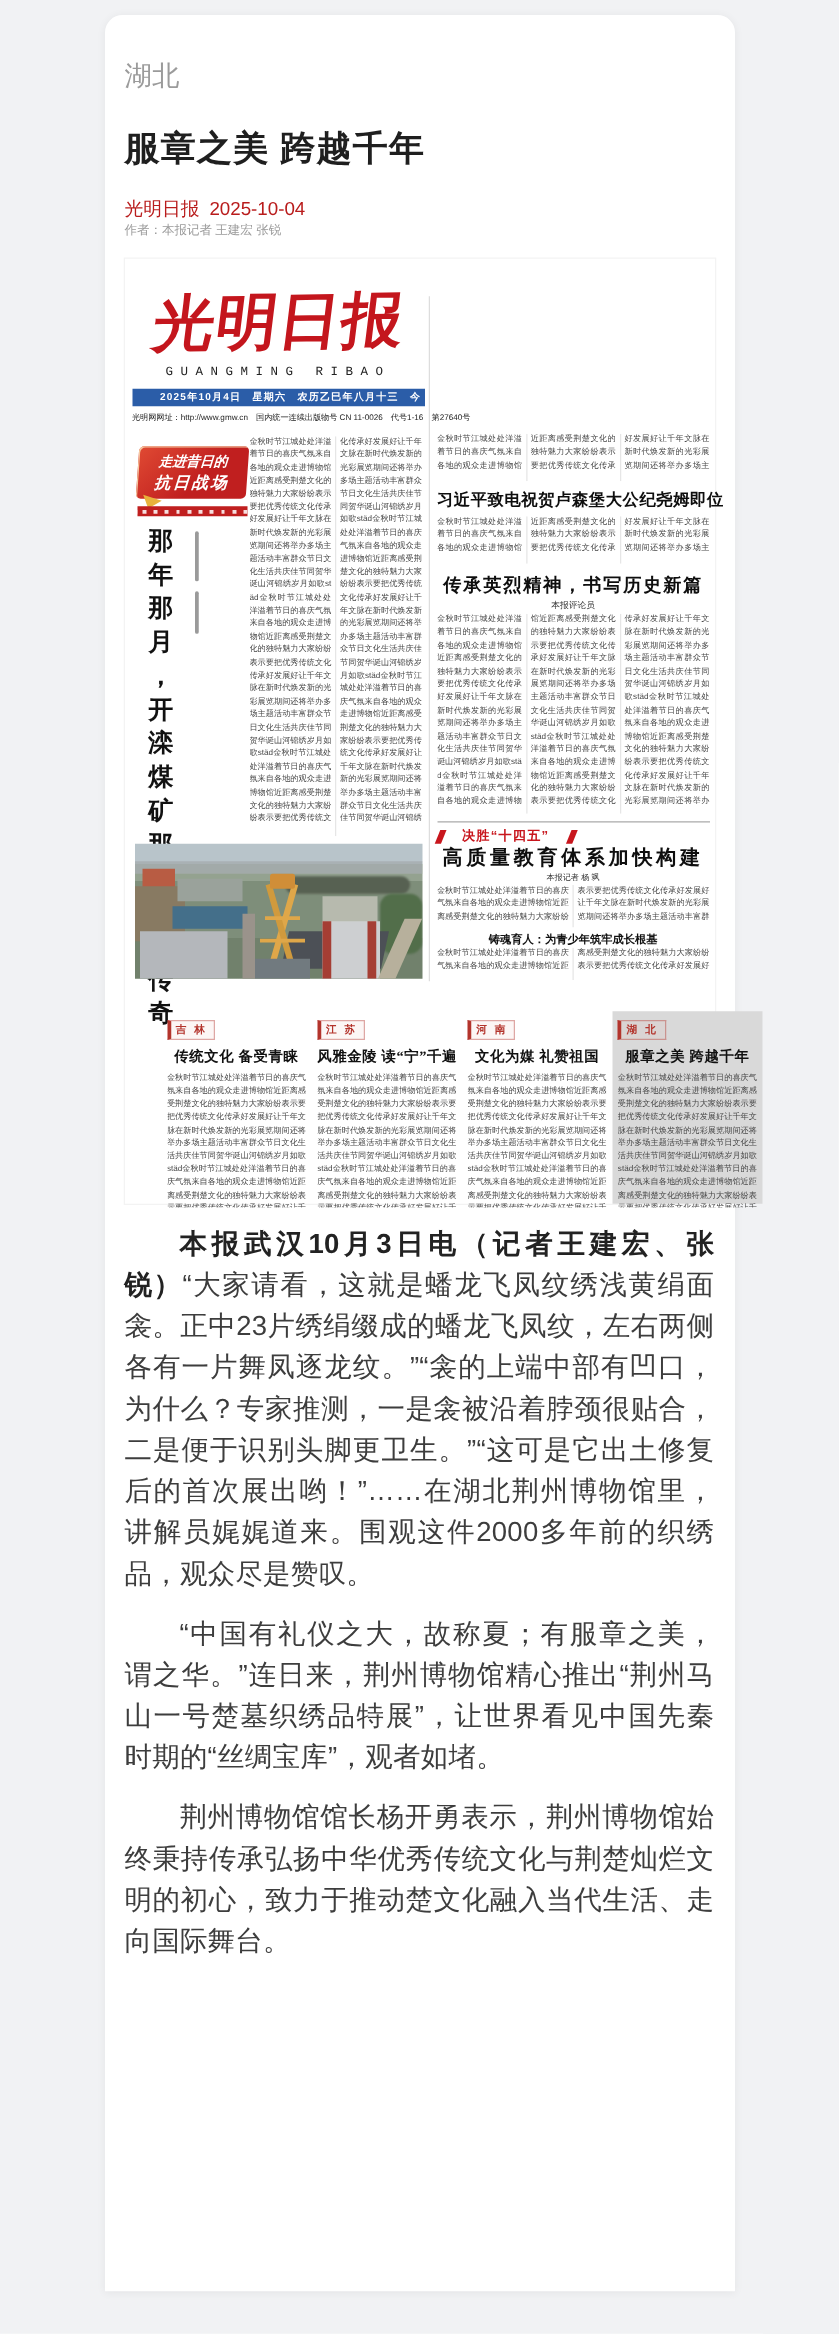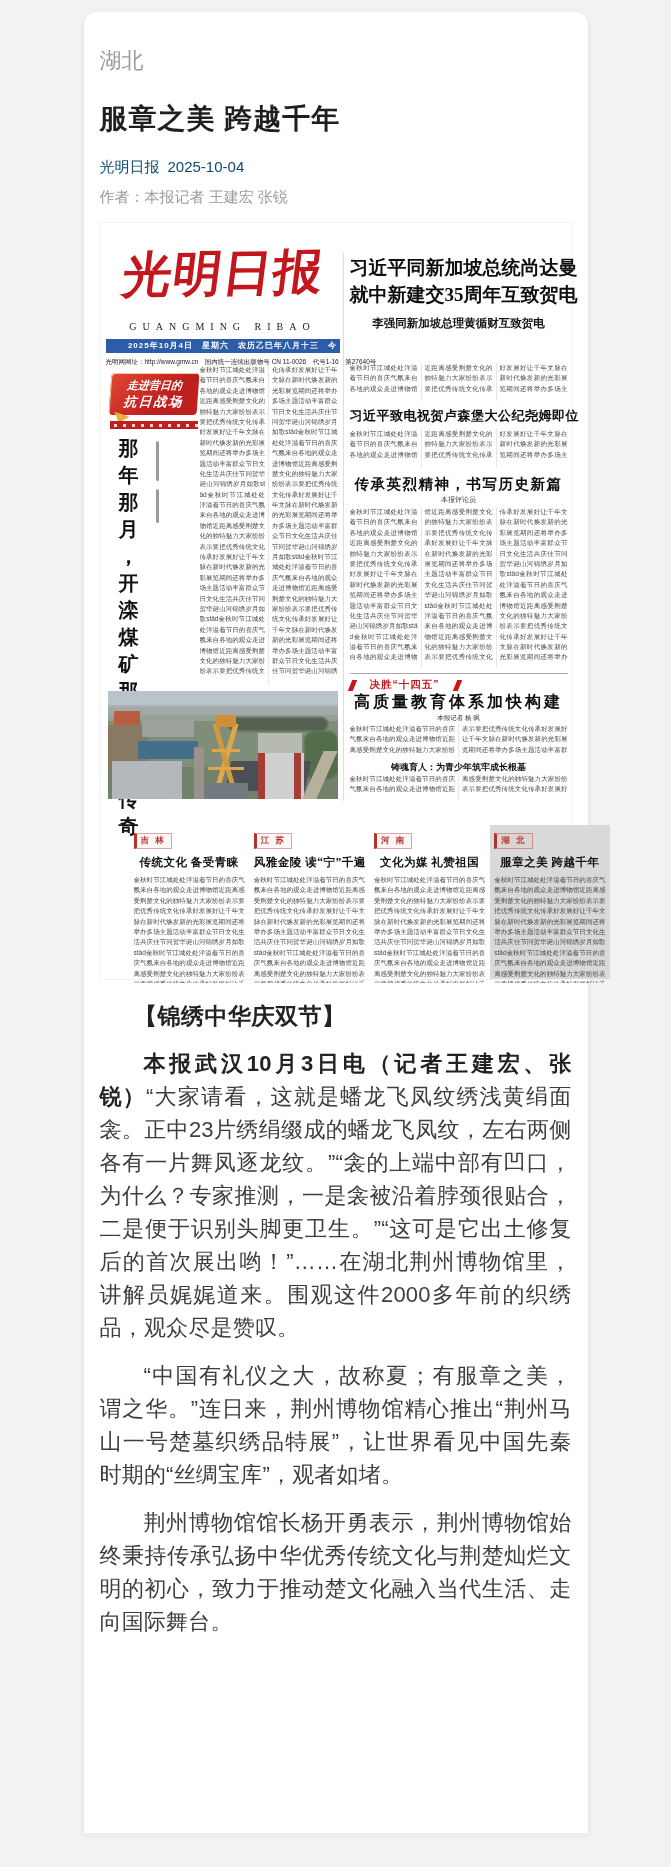--- a/index.html
+++ b/index.html
@@ -11,36 +11,36 @@
   }
   .card{
     width:504px;margin:12px auto 0;background:#ffffff;
     border-radius:14px 14px 0 0;
     box-shadow:0 1px 8px rgba(0,0,0,.06);
     padding:34px 16px 40px;min-height:1821px;box-sizing:border-box;
   }
   
   .category{font-size:22px;color:#9b9b9b;}
   .title{font-size:28px;color:#1f1f1f;font-weight:600;letter-spacing:1px;margin-top:24px;}
-  .meta{margin-top:20px;font-size:15px;color:#0c4a6e;}
+  .meta{margin-top:20px;font-size:15px;color:#b91c1c;}
   .meta span{margin-right:8px;}
-  .author{margin-top:11px;font-size:15px;color:#9b9b9b;}
+  .author{font-size:10px;color:#9b9b9b;}
   
   .paper{
     position:relative;width:472px;height:756px;margin:16px auto 0;
     background:#fff;outline:1px solid #f3f3f3;
     font-family:"Liberation Serif","DejaVu Serif",serif;
   }
   .abs{position:absolute;}
   .mast-left{left:6px;top:24px;width:234px;text-align:center;}
   .mast-title{
     font-size:49px;line-height:1.1;font-weight:900;color:#c4161d;
     transform:skewX(-8deg) rotate(-1deg);letter-spacing:1px;white-space:nowrap;
   }
-  .mast-latin{margin-top:20px;font-size:10px;letter-spacing:6px;color:#222;font-family:Liberation Serif, serif;}
+  .mast-latin{margin-top:8px;font-size:10px;letter-spacing:6px;color:#222;font-family:Liberation Mono, monospace;}
   .date-bar{
     margin-top:7px;height:14px;line-height:14px;background:#2b5da8;color:#fff;
     font-size:8px;font-weight:bold;letter-spacing:1px;font-family:"Liberation Sans",sans-serif;padding-left:20px;
   }
   .info-line{margin-top:5px;font-size:6.5px;color:#222;white-space:nowrap;font-family:"Liberation Sans",sans-serif;}
   .v-rule{width:1px;background:#ddd;}
   .h-rule{height:1px;background:#aaa;}
   .head-black{color:#0e0e0e;font-weight:900;}
   .mast-right{left:250px;top:32px;width:218px;text-align:center;}
   .h1line{font-size:19px;line-height:1.42;letter-spacing:0;white-space:nowrap;}
@@ -134,25 +134,20 @@
 
     <div class="abs mast-left">
       <div class="mast-title">光明日报</div>
       <div class="mast-latin">GUANGMING RIBAO</div>
       <div class="date-bar">2025年10月4日　星期六　农历乙巳年八月十三　今日8版</div>
       <div class="info-line">光明网网址：http://www.gmw.cn　国内统一连续出版物号 CN 11-0026　代号1-16　第27640号</div>
     </div>
 
     <div class="abs v-rule" style="left:243px;top:30px;height:548px;"></div>
 
-    <div class="abs mast-right head-black">
-      <div class="h1line">习近平同新加坡总统尚达曼</div>
-      <div class="h1line">就中新建交35周年互致贺电</div>
-      <div class="h1sub">李强同新加坡总理黄循财互致贺电</div>
-    </div>
 
     <div class="abs badge1">
       <div class="l1">走进昔日的</div>
       <div class="l2">抗日战场</div>
       <div class="badge1-arrow"></div>
     </div>
     <div class="abs badge1-strip"></div>
 
     <div class="abs vert-headline vert-justify">
         <span>那</span>
@@ -236,19 +231,18 @@
         <div class="region-text tiny filler">金秋时节江城处处洋溢着节日的喜庆气氛来自各地的观众走进博物馆近距离感受荆楚文化的独特魅力大家纷纷表示要把优秀传统文化传承好发展好让千年文脉在新时代焕发新的光彩展览期间还将举办多场主题活动丰富群众节日文化生活共庆佳节同贺华诞山河锦绣岁月如歌städ金秋时节江城处处洋溢着节日的喜庆气氛来自各地的观众走进博物馆近距离感受荆楚文化的独特魅力大家纷纷表示要把优秀传统文化传承好发展好让千年文脉在新时代焕发新的光彩展览期间还将举办多场主题活动丰富群众节日文化生活共庆佳节同贺华诞山河锦绣岁月如歌städ金秋时节江城处处洋溢着节日的喜庆气氛来自各地的观众走进博物馆近距离感受荆楚文化的独特魅力大家纷纷表示要把优秀传统文化传承好发展好让千年文脉在新时代焕发新的光彩展览期间还将举办多场主题活动丰富群众节日文化生活共庆佳节同贺华诞山河锦绣岁月如歌städ</div>
       </div>
       <div class="region hl">
         <span class="region-label">湖 北</span>
         <div class="region-head">服章之美 跨越千年</div>
         <div class="region-text tiny filler">金秋时节江城处处洋溢着节日的喜庆气氛来自各地的观众走进博物馆近距离感受荆楚文化的独特魅力大家纷纷表示要把优秀传统文化传承好发展好让千年文脉在新时代焕发新的光彩展览期间还将举办多场主题活动丰富群众节日文化生活共庆佳节同贺华诞山河锦绣岁月如歌städ金秋时节江城处处洋溢着节日的喜庆气氛来自各地的观众走进博物馆近距离感受荆楚文化的独特魅力大家纷纷表示要把优秀传统文化传承好发展好让千年文脉在新时代焕发新的光彩展览期间还将举办多场主题活动丰富群众节日文化生活共庆佳节同贺华诞山河锦绣岁月如歌städ金秋时节江城处处洋溢着节日的喜庆气氛来自各地的观众走进博物馆近距离感受荆楚文化的独特魅力大家纷纷表示要把优秀传统文化传承好发展好让千年文脉在新时代焕发新的光彩展览期间还将举办多场主题活动丰富群众节日文化生活共庆佳节同贺华诞山河锦绣岁月如歌städ</div>
       </div>
     </div>
   </div>
 
-  <div class="section-tag">【锦绣中华庆双节】</div>
   <div class="body">
     <p><b>本报武汉10月3日电（记者王建宏、张锐）</b><span>“大家请看，这就是蟠龙飞凤纹绣浅黄绢面衾。正中23片绣绢缀成的蟠龙飞凤纹，左右两侧各有一片舞凤逐龙纹。”“衾的上端中部有凹口，为什么？专家推测，一是衾被沿着脖颈很贴合，二是便于识别头脚更卫生。”“这可是它出土修复后的首次展出哟！”……在湖北荆州博物馆里，讲解员娓娓道来。围观这件2000多年前的织绣品，观众尽是赞叹。</span></p>
     <p>“中国有礼仪之大，故称夏；有服章之美，谓之华。”连日来，荆州博物馆精心推出“荆州马山一号楚墓织绣品特展”，让世界看见中国先秦时期的“丝绸宝库”，观者如堵。</p>
     <p>荆州博物馆馆长杨开勇表示，荆州博物馆始终秉持传承弘扬中华优秀传统文化与荆楚灿烂文明的初心，致力于推动楚文化融入当代生活、走向国际舞台。</p>
   </div>
 </div>
 
 </body></html>

